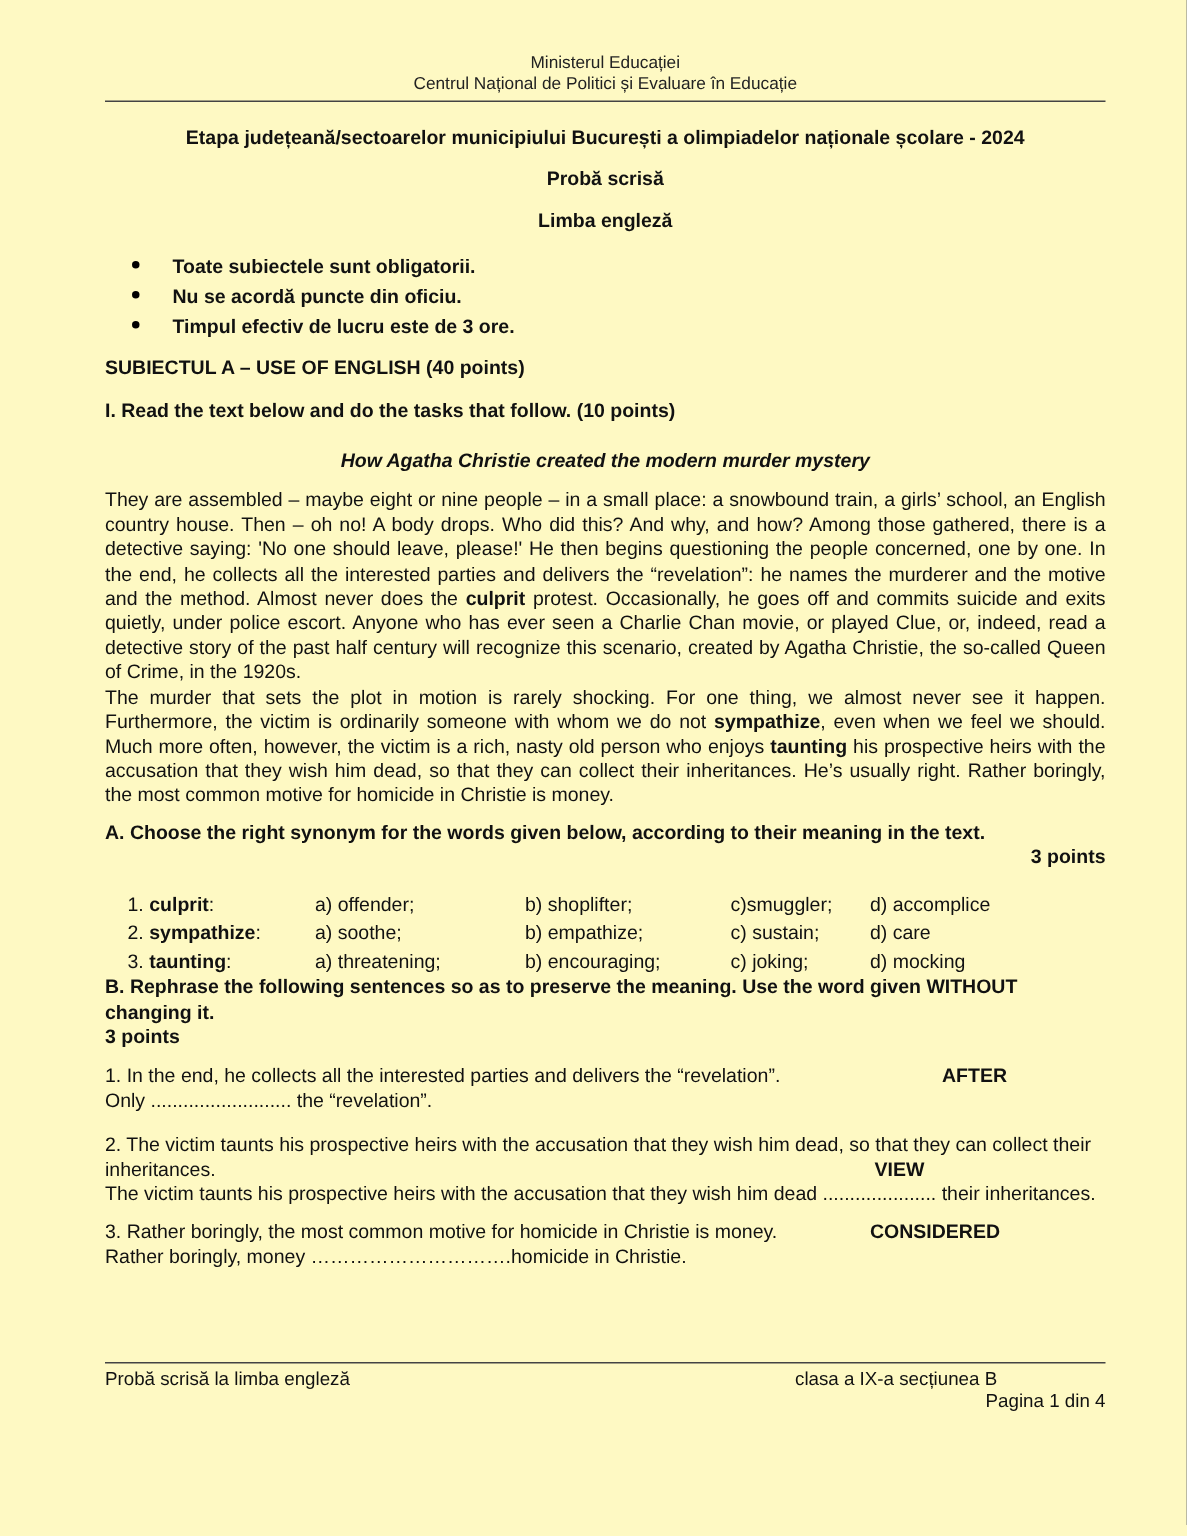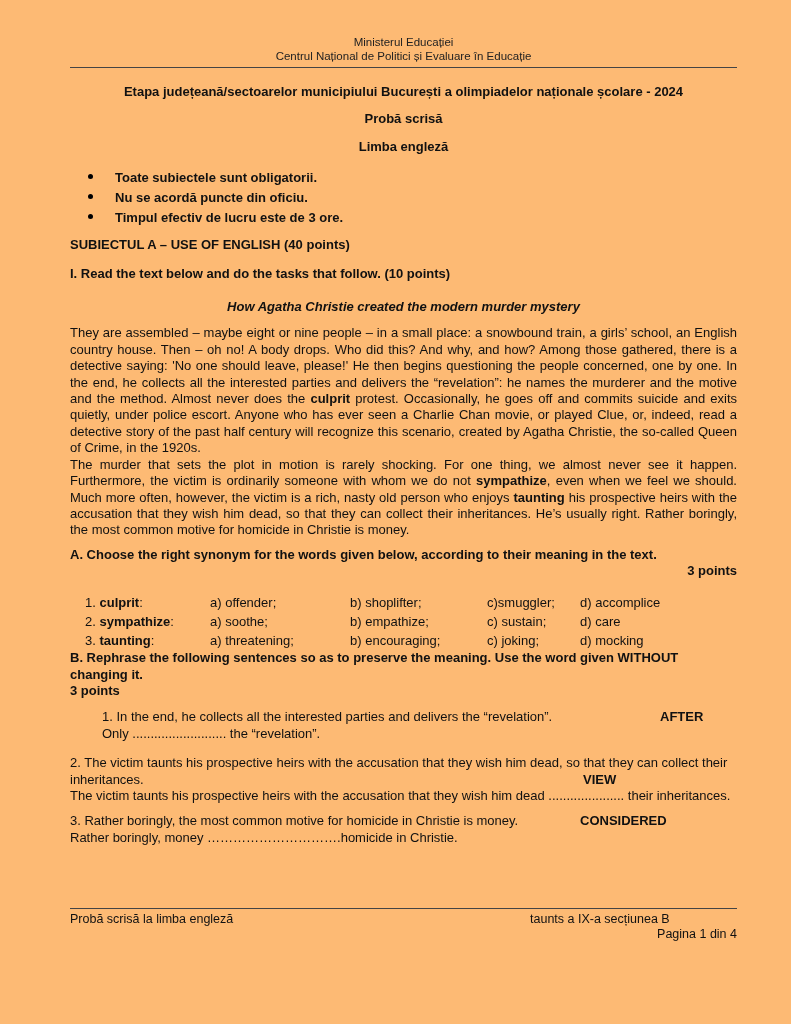--- a/index.html
+++ b/index.html
@@ -1,21 +1,21 @@
 <!DOCTYPE html>
 <html><head>
 <meta charset="utf-8">
 <style>
   * { margin:0; padding:0; box-sizing:border-box; }
   html,body { background:#888; }
   .page {
     position:relative;
     width:791px; height:1024px;
     margin:0 auto;
-    background:#fdba74;
+    background:#fef9c3;
     padding:36px 54px 0 70px;
     font-family:"Liberation Sans", sans-serif;
     font-size:13px; line-height:16.4px;
     color:#111;
     overflow:hidden;
   }
   .doc-header { text-align:center; font-size:11.5px; line-height:13.5px; color:#222; }
   .header-rule { border:none; border-top:1.5px solid #444; margin-top:4px; }
   .title-main { text-align:center; font-weight:bold; margin-top:16px; }
   .title-sub  { text-align:center; font-weight:bold; margin-top:11px; }
@@ -33,21 +33,21 @@
   .syn-table { margin-top:13px; margin-left:15px; }
   .syn-row { display:grid; grid-template-columns:125px 140px 137px 93px auto; line-height:19.2px; }
   .syn-word b { font-weight:bold; }
   .secB-heading { font-weight:bold; }
   .secB-line2 { display:flex; justify-content:flex-end; font-weight:bold;flex-direction:column; }
   .b-item { position:relative; }
   .b-item .kw { position:absolute; font-weight:bold; }
   .kw-after { left:558px; top:0; }
   .kw-view { left:513px; top:16.4px; }
   .kw-considered { left:510px; top:0; }
-  .b-item-1 { margin-top:10px;margin-left:32px; }
+  .b-item-1 { margin-top:10px; }
   .b-item-2 { margin-top:13px; }
   .b-item-3 { margin-top:9px; }
   .b-sentence { padding-right:60px; }
   .b-item-1 .b-sentence, .b-item-2 .b-sentence { padding-right:0; }
   .footer { position:absolute; left:70px; right:54px; top:908px; font-size:12.5px; }
   .footer-rule { border:none; border-top:1.2px solid #444; }
   .footer-row { position:relative; margin-top:3px; line-height:15px; }
   .footer-right { position:absolute; left:460px; top:0; }
   .footer-page { text-align:right; line-height:15px; }
 </style>
@@ -140,18 +140,18 @@
   <div class="b-item b-item-3">
     <div class="b-sentence">3. Rather boringly, the most common motive for homicide in Christie is money.</div>
     <span class="kw kw-considered">CONSIDERED</span>
     <div>Rather boringly, money ………………………….homicide in Christie.</div>
   </div>
 
   <div class="footer">
     <hr class="footer-rule">
     <div class="footer-row">
       <span>Probă scrisă la limba engleză</span>
-      <span class="footer-right">taunts a IX-a secțiunea B</span>
+      <span class="footer-right">clasa a IX-a secțiunea B</span>
     </div>
     <div class="footer-page">Pagina 1 din 4</div>
   </div>
 
 </div>
 
 </body></html>

